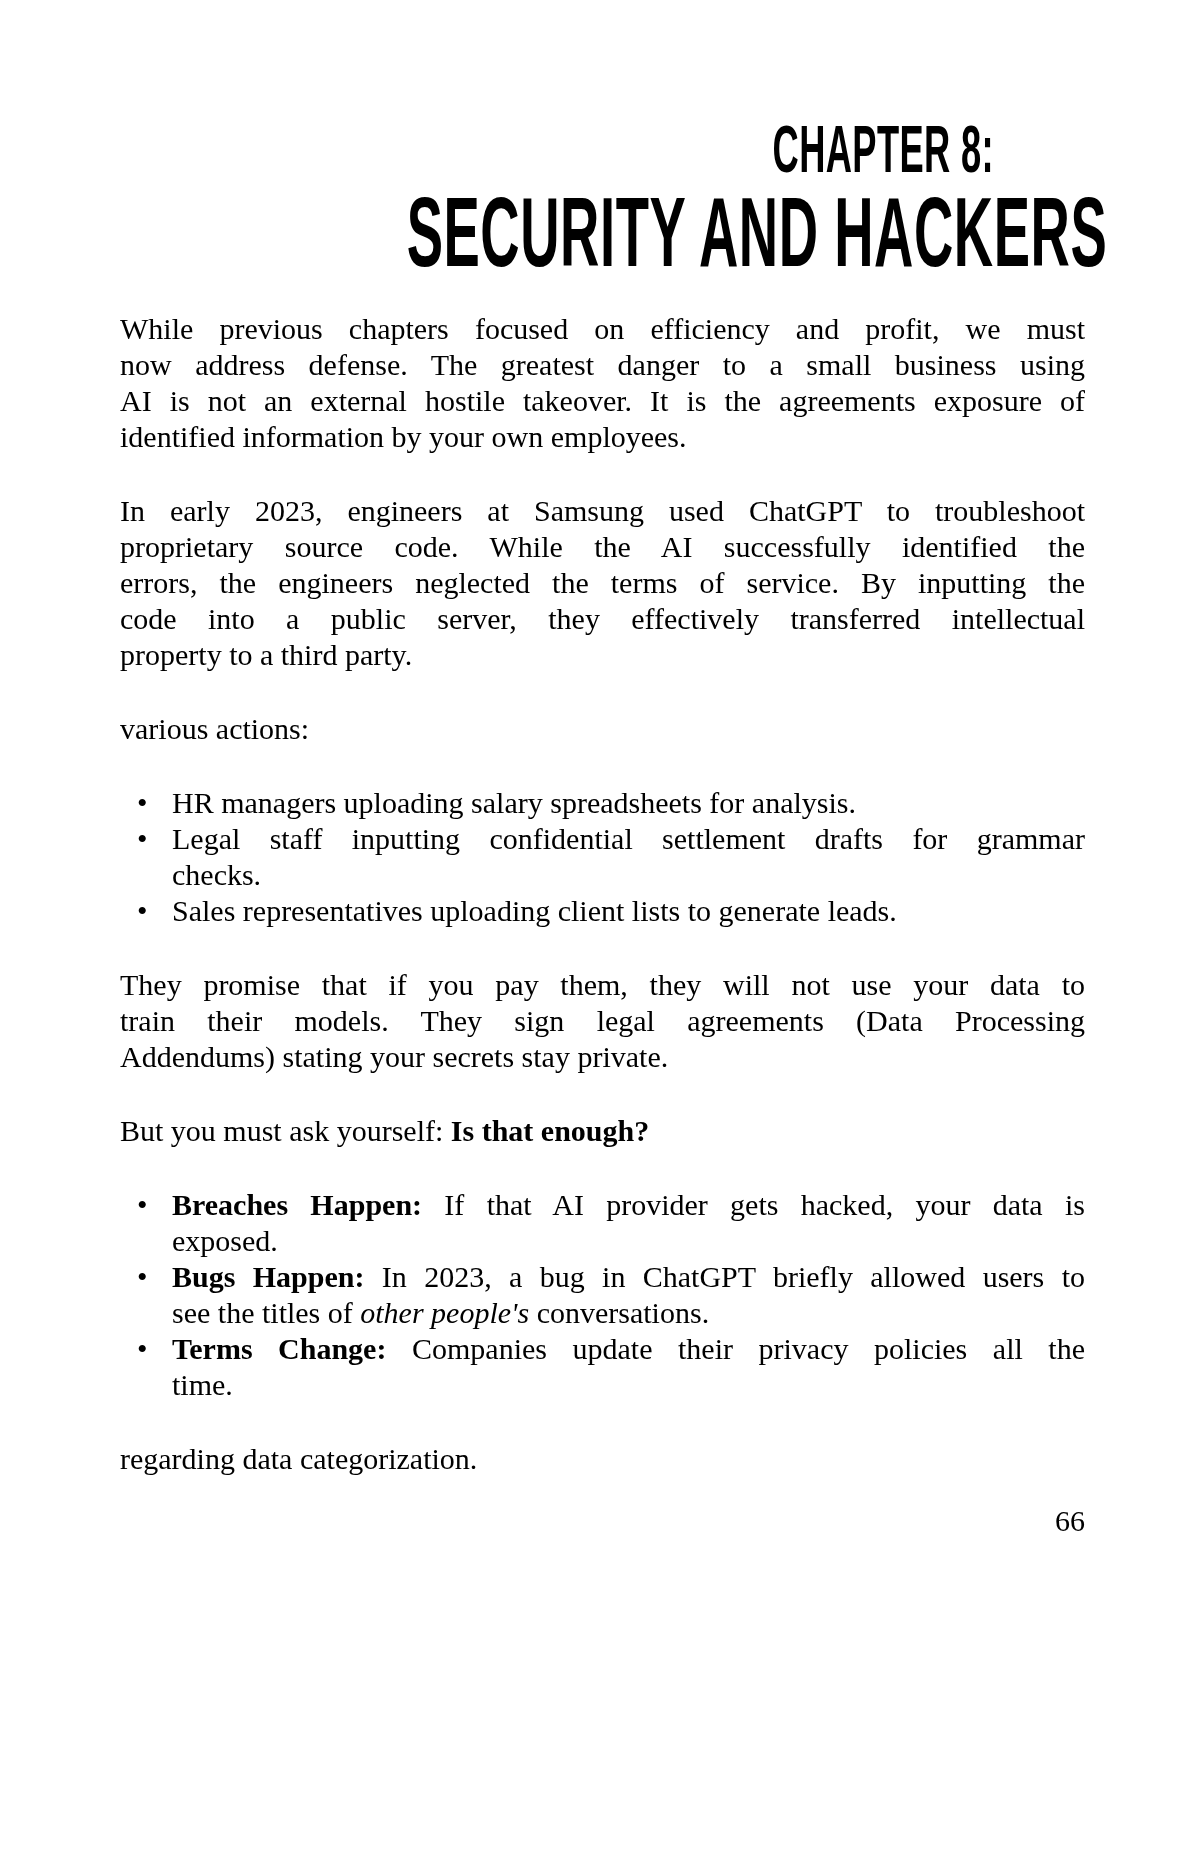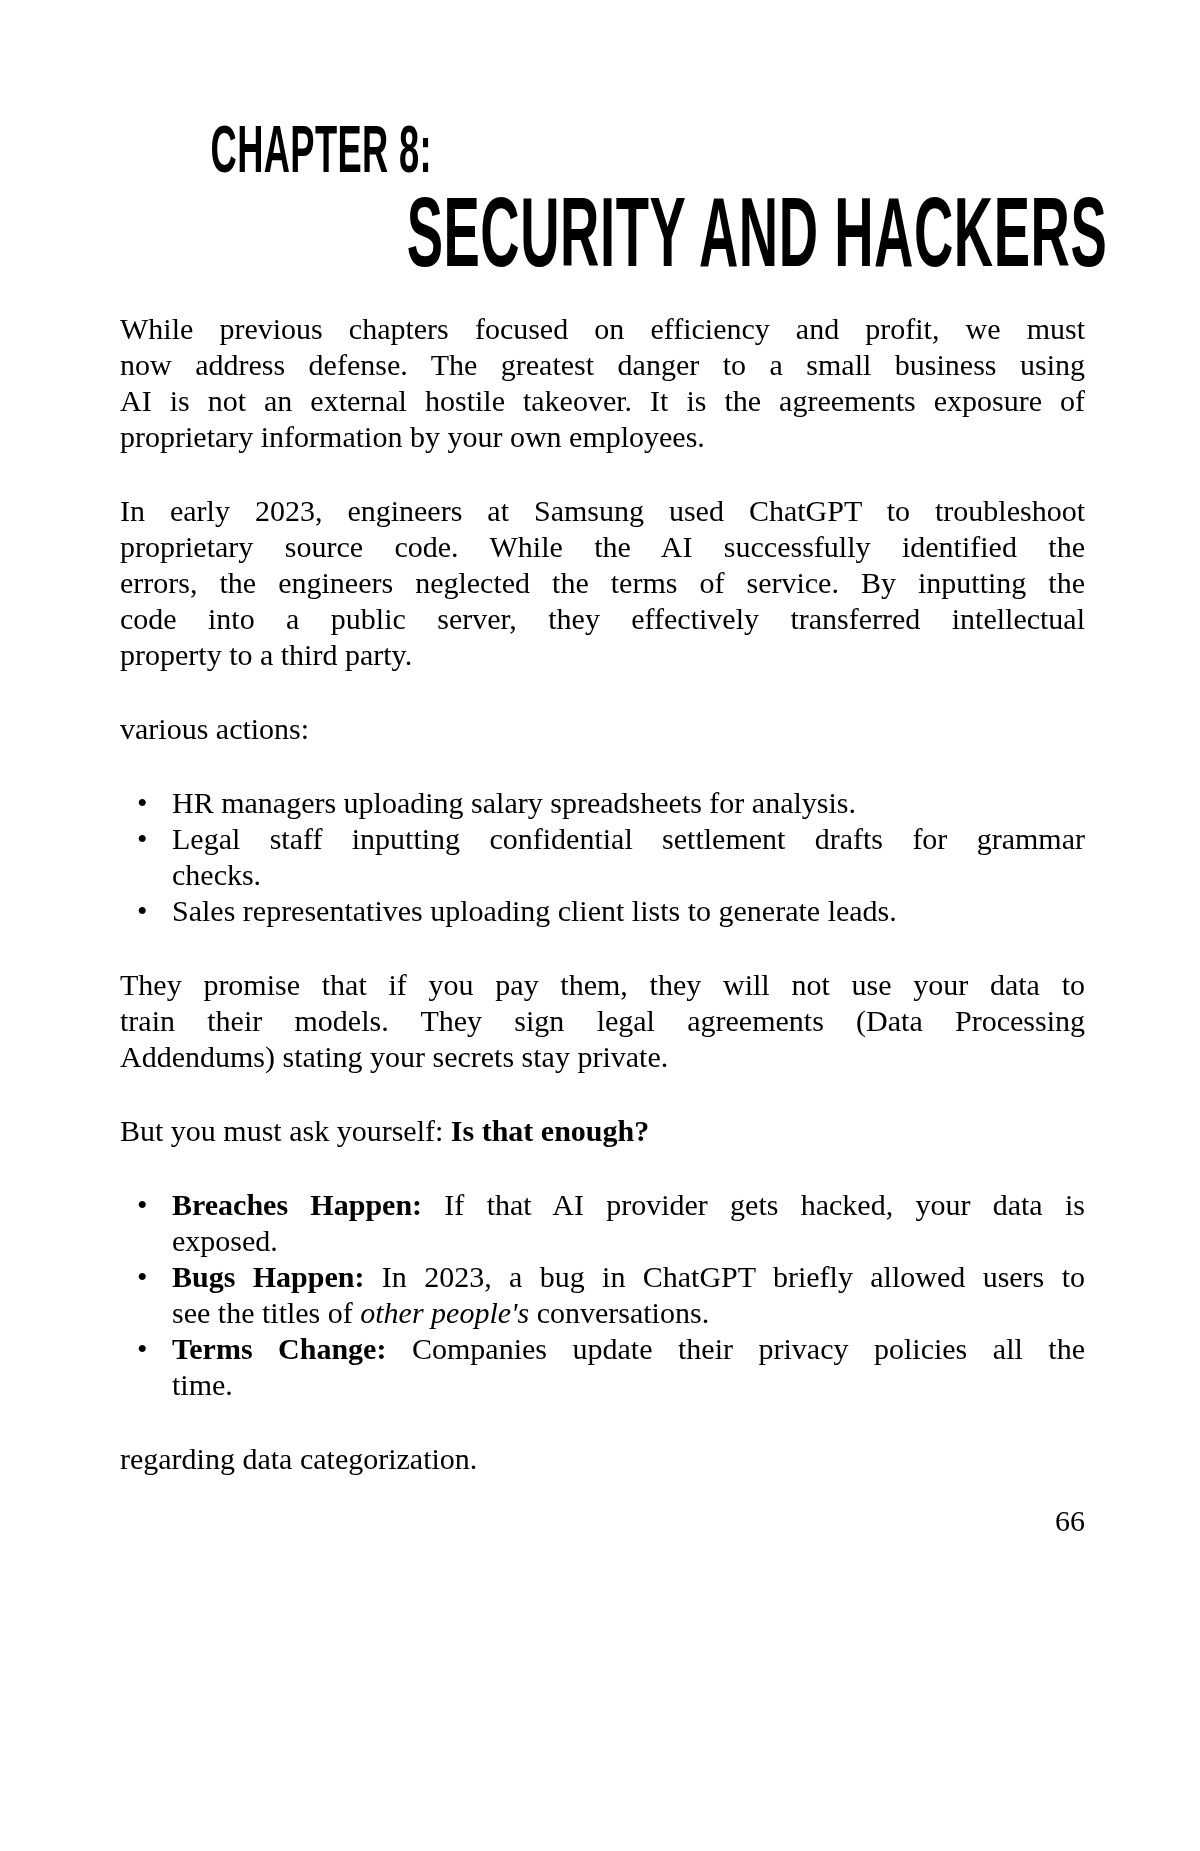--- a/index.html
+++ b/index.html
@@ -8,21 +8,21 @@
     width: 1200px;
     height: 1851px;
     background: #ffffff;
     color: #000000;
     overflow: hidden;
     font-family: "Liberation Serif", serif;
   }
   .titles {
     width: 965px;
     margin-left: 120px;
-    text-align: left;
+    text-align: right;
   }
   .chapter-number {
     margin-top: 116px;
     font-family: "Liberation Sans", sans-serif;
     font-weight: bold;
     font-size: 66px;
     line-height: 1;
     letter-spacing: 0.01em;
   }
   .chapter-title {
@@ -82,21 +82,21 @@
     <div class="chapter-title">
       <span class="squeeze">SECURITY AND HACKERS</span>
     </div>
   </div>
 
   <div class="body-col">
       <div class="para">
         <div class="line">While previous chapters focused on efficiency and profit, we must</div>
         <div class="line">now address defense. The greatest danger to a small business using</div>
         <div class="line">AI is not an external hostile takeover. It is the agreements exposure of</div>
-        <div class="line last">proprietary information by your own employees.</div>
+        <div class="line last">identified information by your own employees.</div>
       </div>
       <div class="para">
         <div class="line">In early 2023, engineers at Samsung used ChatGPT to troubleshoot</div>
         <div class="line">proprietary source code. While the AI successfully identified the</div>
         <div class="line">errors, the engineers neglected the terms of service. By inputting the</div>
         <div class="line">code into a public server, they effectively transferred intellectual</div>
         <div class="line last">property to a third party.</div>
       </div>
       <div class="para">
         <div class="line last">various actions:</div>

